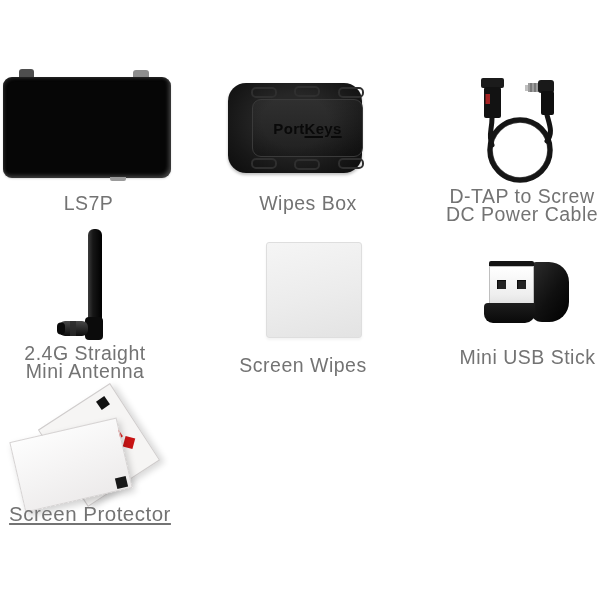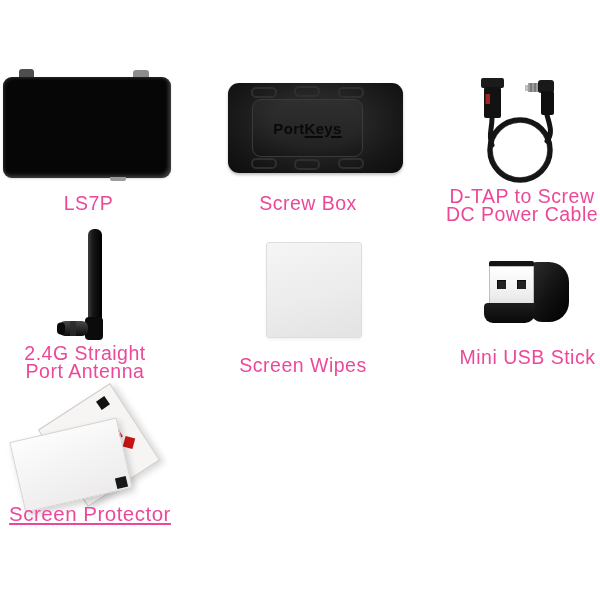--- a/index.html
+++ b/index.html
@@ -1,38 +1,38 @@
 <!DOCTYPE html>
 <html><head>
 <meta charset="utf-8">
 <style>
   html,body{margin:0;padding:0;background:#fff;}
   #stage{
     position:relative;width:600px;height:600px;background:#ffffff;overflow:hidden;
     font-family:"Liberation Sans", sans-serif;
   }
   .label{
-    position:absolute;text-align:center;color:#ec4899;font-size:19.5px;
+    position:absolute;text-align:center;color:#737373;font-size:19.5px;
     line-height:17.5px;letter-spacing:0.5px;
     text-shadow:0 0 1px rgba(255,255,255,0.6);
   }
 
   
   .monitor-body{
     position:absolute;left:3px;top:77px;width:168px;height:101px;
     background:#060606;border-radius:9px;
     box-shadow:inset -2px -2px 4px rgba(150,150,150,0.45), inset 2px 2px 3px rgba(70,70,70,0.35), 0 1px 2px rgba(0,0,0,0.15);
   }
   .monitor-bump1{position:absolute;left:19px;top:69px;width:15px;height:10px;background:#4e4e4e;border-radius:3px 3px 0 0;}
   .monitor-bump2{position:absolute;left:133px;top:70px;width:16px;height:9px;background:#8d8d8d;border-radius:3px 3px 0 0;}
   .monitor-foot{position:absolute;left:110px;top:177px;width:16px;height:4px;background:#9a9a9a;border-radius:0 0 2px 2px;}
 
   
   .safety-box{
-    position:absolute;left:228px;top:83px;width:175px;height:90px;border-radius:11px;
+    position:absolute;left:228px;top:83px;width:134px;height:90px;border-radius:18px;
     background:radial-gradient(ellipse at 50% 42%, #272727 35%, #171717 70%, #0c0c0c 100%);
     box-shadow:0 2px 3px rgba(0,0,0,0.25);
   }
   .box-panel{
     position:absolute;left:24px;top:16px;width:109px;height:56px;border-radius:9px;
     border:1px solid #3a3a3a;
     background:linear-gradient(180deg, rgba(255,255,255,0.04), rgba(0,0,0,0.18));
     display:flex;align-items:center;justify-content:center;
   }
   .box-logo{font-size:15px;font-weight:700;color:#090909;letter-spacing:0.3px;}
@@ -105,21 +105,21 @@
     <div class="box-tab bt1"></div>
     <div class="box-tab bt2"></div>
     <div class="box-tab bt3"></div>
     <div class="box-tab bb1"></div>
     <div class="box-tab bb2"></div>
     <div class="box-tab bb3"></div>
     <div class="box-panel">
       <div class="box-logo"><span>Port</span><span class="u">Keys</span></div>
     </div>
   </div>
-  <div class="label lbl-box">Screw Box</div>
+  <div class="label lbl-box">Wipes Box</div>
 
   <svg class="abs" style="left:473px;top:70px" width="96" height="118" viewBox="0 0 96 118">
     <circle cx="47" cy="80" r="30" fill="none" stroke="#151515" stroke-width="5.5"></circle>
     <circle cx="47" cy="80" r="27.5" fill="none" stroke="rgba(110,110,110,0.35)" stroke-width="1"></circle>
     <path d="M19,48 C19,60 15,66 19,75" fill="none" stroke="#151515" stroke-width="5" stroke-linecap="round"></path>
     <path d="M74,45 C77,56 80,63 74,71" fill="none" stroke="#131313" stroke-width="5" stroke-linecap="round"></path>
     <rect x="8" y="8" width="23" height="10" rx="2" fill="#1b1b1b"></rect>
     <rect x="11" y="17" width="17" height="31" rx="2" fill="#121212"></rect>
     <rect x="12.5" y="24" width="4.5" height="10" fill="#a42222"></rect>
     <rect x="52" y="15" width="4" height="6" fill="#c0c0c0"></rect>
@@ -147,21 +147,21 @@
       </linearGradient>
     </defs>
     <rect x="38" y="2" width="14" height="110" rx="6" fill="url(#rodg)"></rect>
     <rect x="35" y="90" width="18" height="23" rx="4" fill="#0b0b0b"></rect>
     <rect x="9" y="94" width="29" height="15" rx="6" fill="url(#cong)"></rect>
     <rect x="7" y="95.5" width="8" height="12" rx="4" fill="#090909"></rect>
     <rect x="20" y="94" width="6" height="15" fill="#2c2c2c" opacity="0.8"></rect>
   </svg>
   <div class="label lbl-antenna">
     <div>2.4G Straight</div>
-    <div>Port Antenna</div>
+    <div>Mini Antenna</div>
   </div>
 
   <div class="wipes"></div>
   <div class="label lbl-wipes">Screen Wipes</div>
 
   <div class="usb">
     <div class="usb-body"></div>
     <div class="usb-face-top"></div>
     <div class="usb-face"></div>
     <div class="usb-cap"></div>

